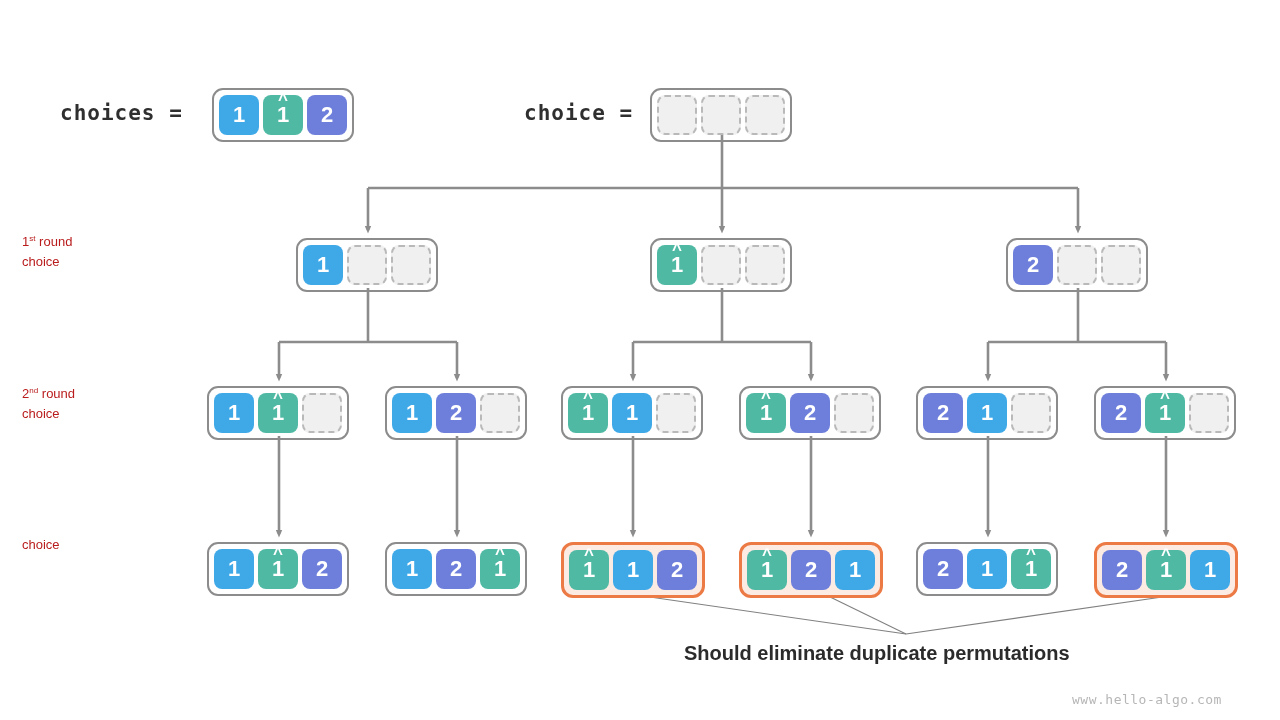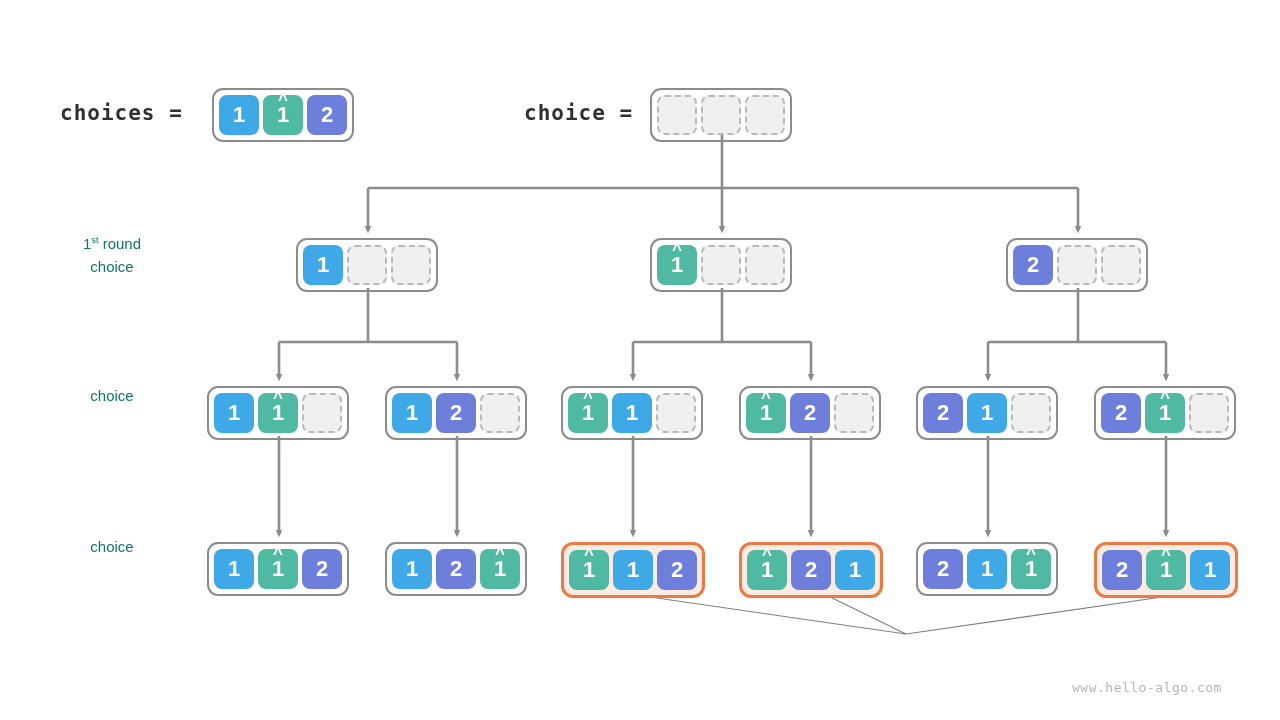--- a/index.html
+++ b/index.html
@@ -37,24 +37,23 @@
     font-size: 21px;
     letter-spacing: 1px;
     color: #2f2f2f;
     white-space: nowrap;
   }
 
   
   .round-label {
     position: absolute;
     width: 180px;
-    text-align: center;
-    font-size: 15px;
+    font-size: 13px;
     line-height: 1.55;
-    color: #0f766e;
+    color: #b91c1c;
     white-space: nowrap;
   }
   .round-label sup {
     font-size: 0.62em;
     vertical-align: super;
     line-height: 0;
   }
 
   
   .array {
@@ -124,20 +123,21 @@
     color: #2b2b2b;
     white-space: nowrap;
   }
   .watermark {
     position: absolute;
     font-family: "DejaVu Sans Mono", "Liberation Mono", monospace;
     font-size: 13px;
     color: #b6b6b6;
     letter-spacing: 0.5px;
     white-space: nowrap;
+    margin-top: 12px;
   }
 </style>
 </head>
 <body>
 
 <div id="stage">
 
   <svg id="wires" viewBox="0 0 1280 720" xmlns="http://www.w3.org/2000/svg">
     <defs>
       <marker id="arrow" markerWidth="9" markerHeight="9" refX="4.5" refY="4" orient="auto" markerUnits="userSpaceOnUse">
@@ -203,20 +203,21 @@
       <div class="cell empty"></div>
       <div class="cell empty"></div>
       <div class="cell empty"></div>
     </div>
 
   <div class="round-label" style="left:22px; top:232px;">
       <div><span>1</span><sup>st</sup><span> round</span></div>
       <div>choice</div>
     </div>
   <div class="round-label" style="left:22px; top:384px;">
+      <div><span>2</span><sup>nd</sup><span> round</span></div>
       <div>choice</div>
     </div>
   <div class="round-label" style="left:22px; top:535px;">
       <div>choice</div>
     </div>
 
   <div class="array" style="left:296px; top:238px;">
       <div class="cell blue">
         <span class="glyph">1</span>
       </div>
@@ -353,16 +354,17 @@
         <span class="glyph">2</span>
       </div>
       <div class="cell green">
         <span class="glyph hat">1</span>
       </div>
       <div class="cell blue">
         <span class="glyph">1</span>
       </div>
     </div>
 
+  <div class="annotation" style="left:684px; top:642px;">Should eliminate duplicate permutations</div>
 
   <div class="watermark" style="left:1072px; top:680px;">www.hello-algo.com</div>
 
 </div>
 
 </body></html>

